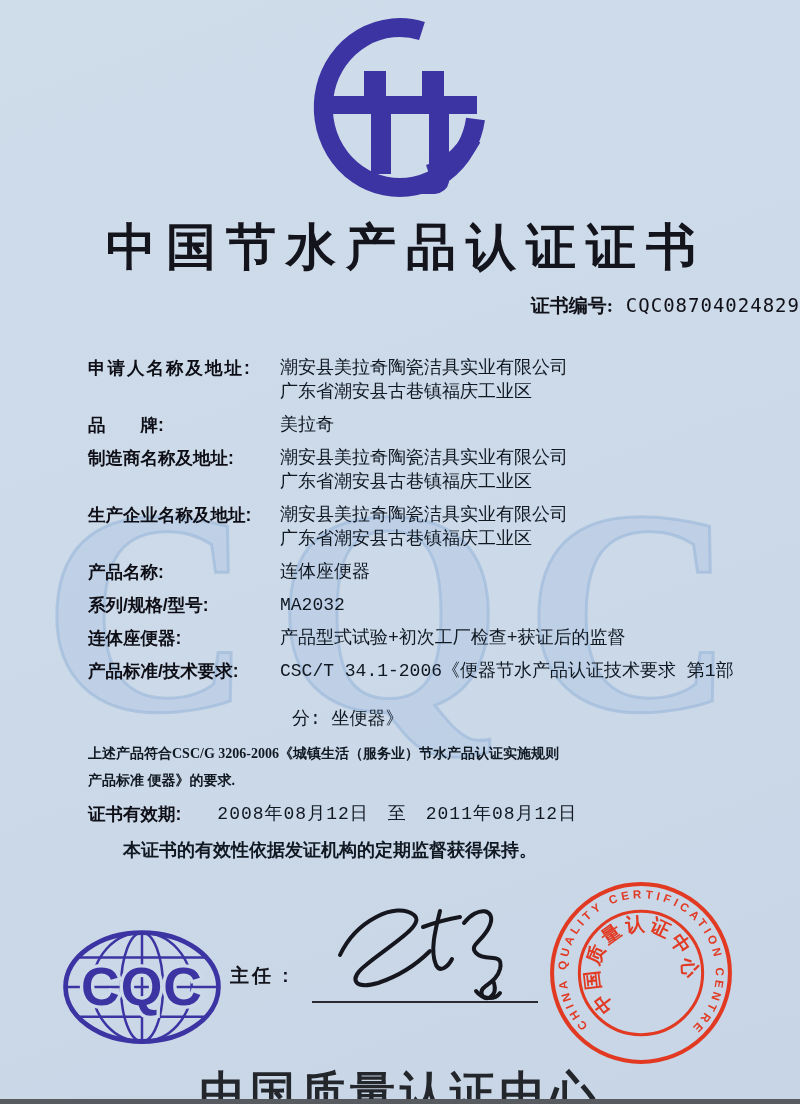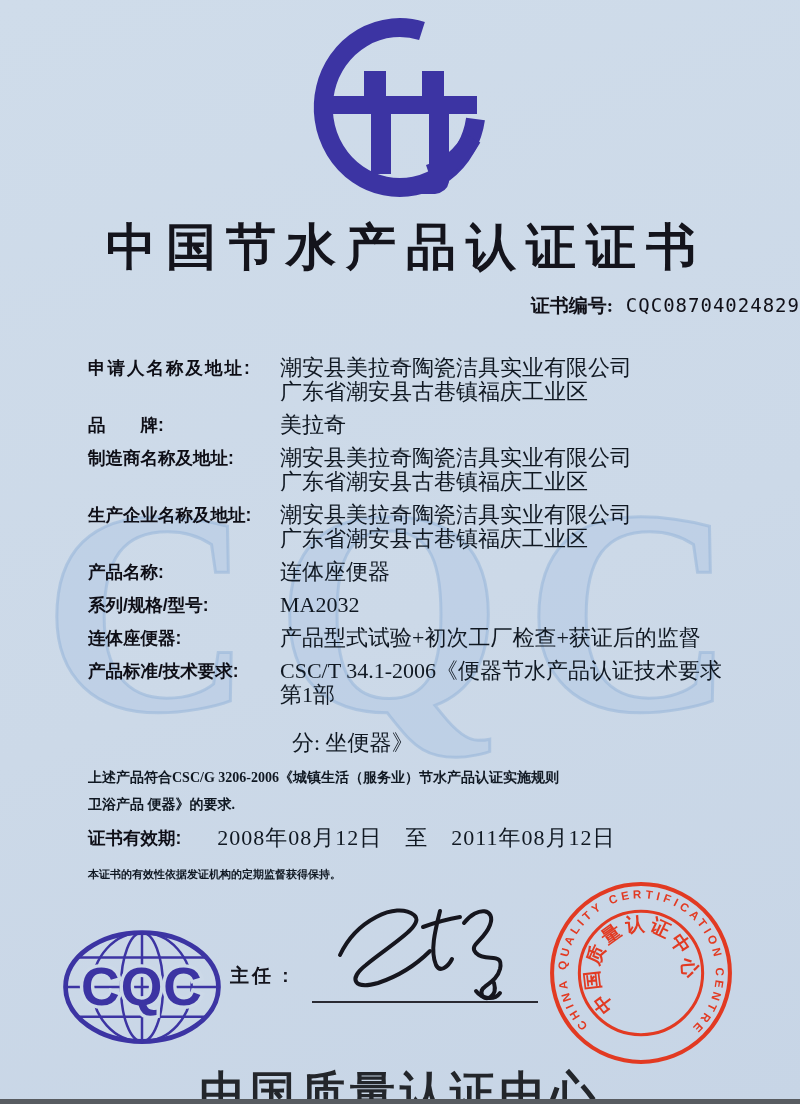--- a/index.html
+++ b/index.html
@@ -40,31 +40,31 @@
   }
   .cert-no .num{font-family:"DejaVu Sans Mono",monospace;font-weight:normal;margin-left:8px;letter-spacing:1px;}
   
   .fields{position:absolute;top:356px;left:88px;width:660px;z-index:2;}
   .row{display:flex;margin-bottom:9px;}
   .flabel{
     flex:0 0 192px;font-weight:bold;font-size:17.5px;line-height:24px;color:#0e0e16;
     font-family:"Liberation Sans",sans-serif;
   }
   .flabel.ls2{letter-spacing:2px;}
-  .fvalue{flex:1;font-family:Liberation Serif, serif;font-size:22px;line-height:24px;color:#101822;}
+  .fvalue{flex:1;font-family:Liberation Mono, monospace;font-size:18px;line-height:24px;color:#101822;}
   .vline{min-height:24px;}
   .vline.indent{padding-left:12px;margin-top:24px;}
   .statement{
     font-family:"Liberation Serif",serif;font-size:14px;line-height:27px;font-weight:bold;
     color:#101822;margin-bottom:8px;
   }
   .validity{display:flex;margin-bottom:12px;align-items:center;}
   .validity .flabel{flex:0 0 auto;}
   .validity .fvalue{flex:0 0 auto;margin-left:36px;letter-spacing:1px;}
-  .note{font-family:"Liberation Serif",serif;font-weight:bold;font-size:11px;line-height:24px;color:#101822;}
+  .note{font-family:"Liberation Serif",serif;font-weight:bold;font-size:18px;line-height:24px;color:#101822;margin-left:35px;}
   
   .globe{position:absolute;left:56px;top:924px;z-index:2;}
   .director{
     position:absolute;left:230px;top:963px;z-index:2;
     font-size:19px;font-weight:bold;color:#14141c;letter-spacing:3px;
   }
   .sign-line{position:absolute;left:312px;top:1001px;width:226px;border-bottom:2px solid #2a2a32;z-index:1;}
   .signature{position:absolute;left:328px;top:893px;z-index:2;}
   .stamp{position:absolute;left:545px;top:877px;z-index:3;}
   .bottom-title{
@@ -165,21 +165,21 @@
     <div class="row">
       <div class="flabel">产品标准/技术要求:</div>
       <div class="fvalue">
         <div class="vline">CSC/T 34.1-2006《便器节水产品认证技术要求 第1部</div>
         <div class="vline indent">分: 坐便器》</div>
       </div>
     </div>
 
     <div class="statement">
       <div>上述产品符合CSC/G 3206-2006《城镇生活（服务业）节水产品认证实施规则</div>
-      <div>卫浴产品 便器》的要求.</div>
+      <div>产品标准 便器》的要求.</div>
     </div>
 
     <div class="validity">
       <div class="flabel">证书有效期:</div>
       <div class="fvalue">2008年08月12日　至　2011年08月12日</div>
     </div>
 
     <div class="note">本证书的有效性依据发证机构的定期监督获得保持。</div>
   </div>
 

